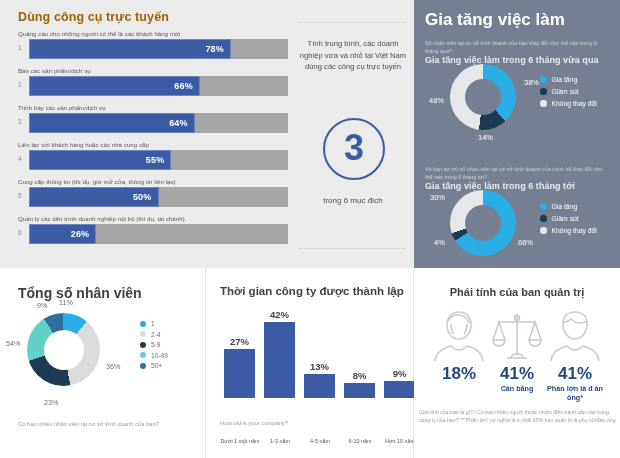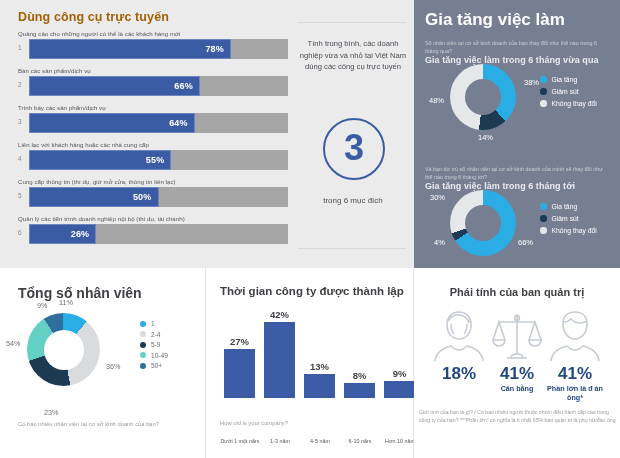--- a/index.html
+++ b/index.html
@@ -323,21 +323,21 @@
     <div id="emp-donut" style="background: conic-gradient(
           #29ade4 0deg 39.6deg,
           #d9dbdd 39.6deg 169.2deg,
           #1c3a52 169.2deg 252deg,
           #62d0c5 252deg 327.6deg,
           #2e6f9e 327.6deg 360deg);">
       <div id="emp-hole"></div>
     </div>
     <span class="elbl" style="left:59px; top:30px">11%</span>
     <span class="elbl" style="left:106px; top:94px">36%</span>
-    <span class="elbl" style="left:44px; top:140px">23%</span>
+    <span class="elbl" style="left:44px; top:130px">23%</span>
     <span class="elbl" style="left:6px; top:71px">54%</span>
     <span class="elbl" style="left:37px; top:33px">9%</span>
 
     <div id="emp-legend">
       <div class="lrow">
         <span class="dot" style="background:#29ade4"></span>
         <span class="ltxt">1</span>
       </div>
       <div class="lrow">
         <span class="dot" style="background:#d9dbdd"></span>

